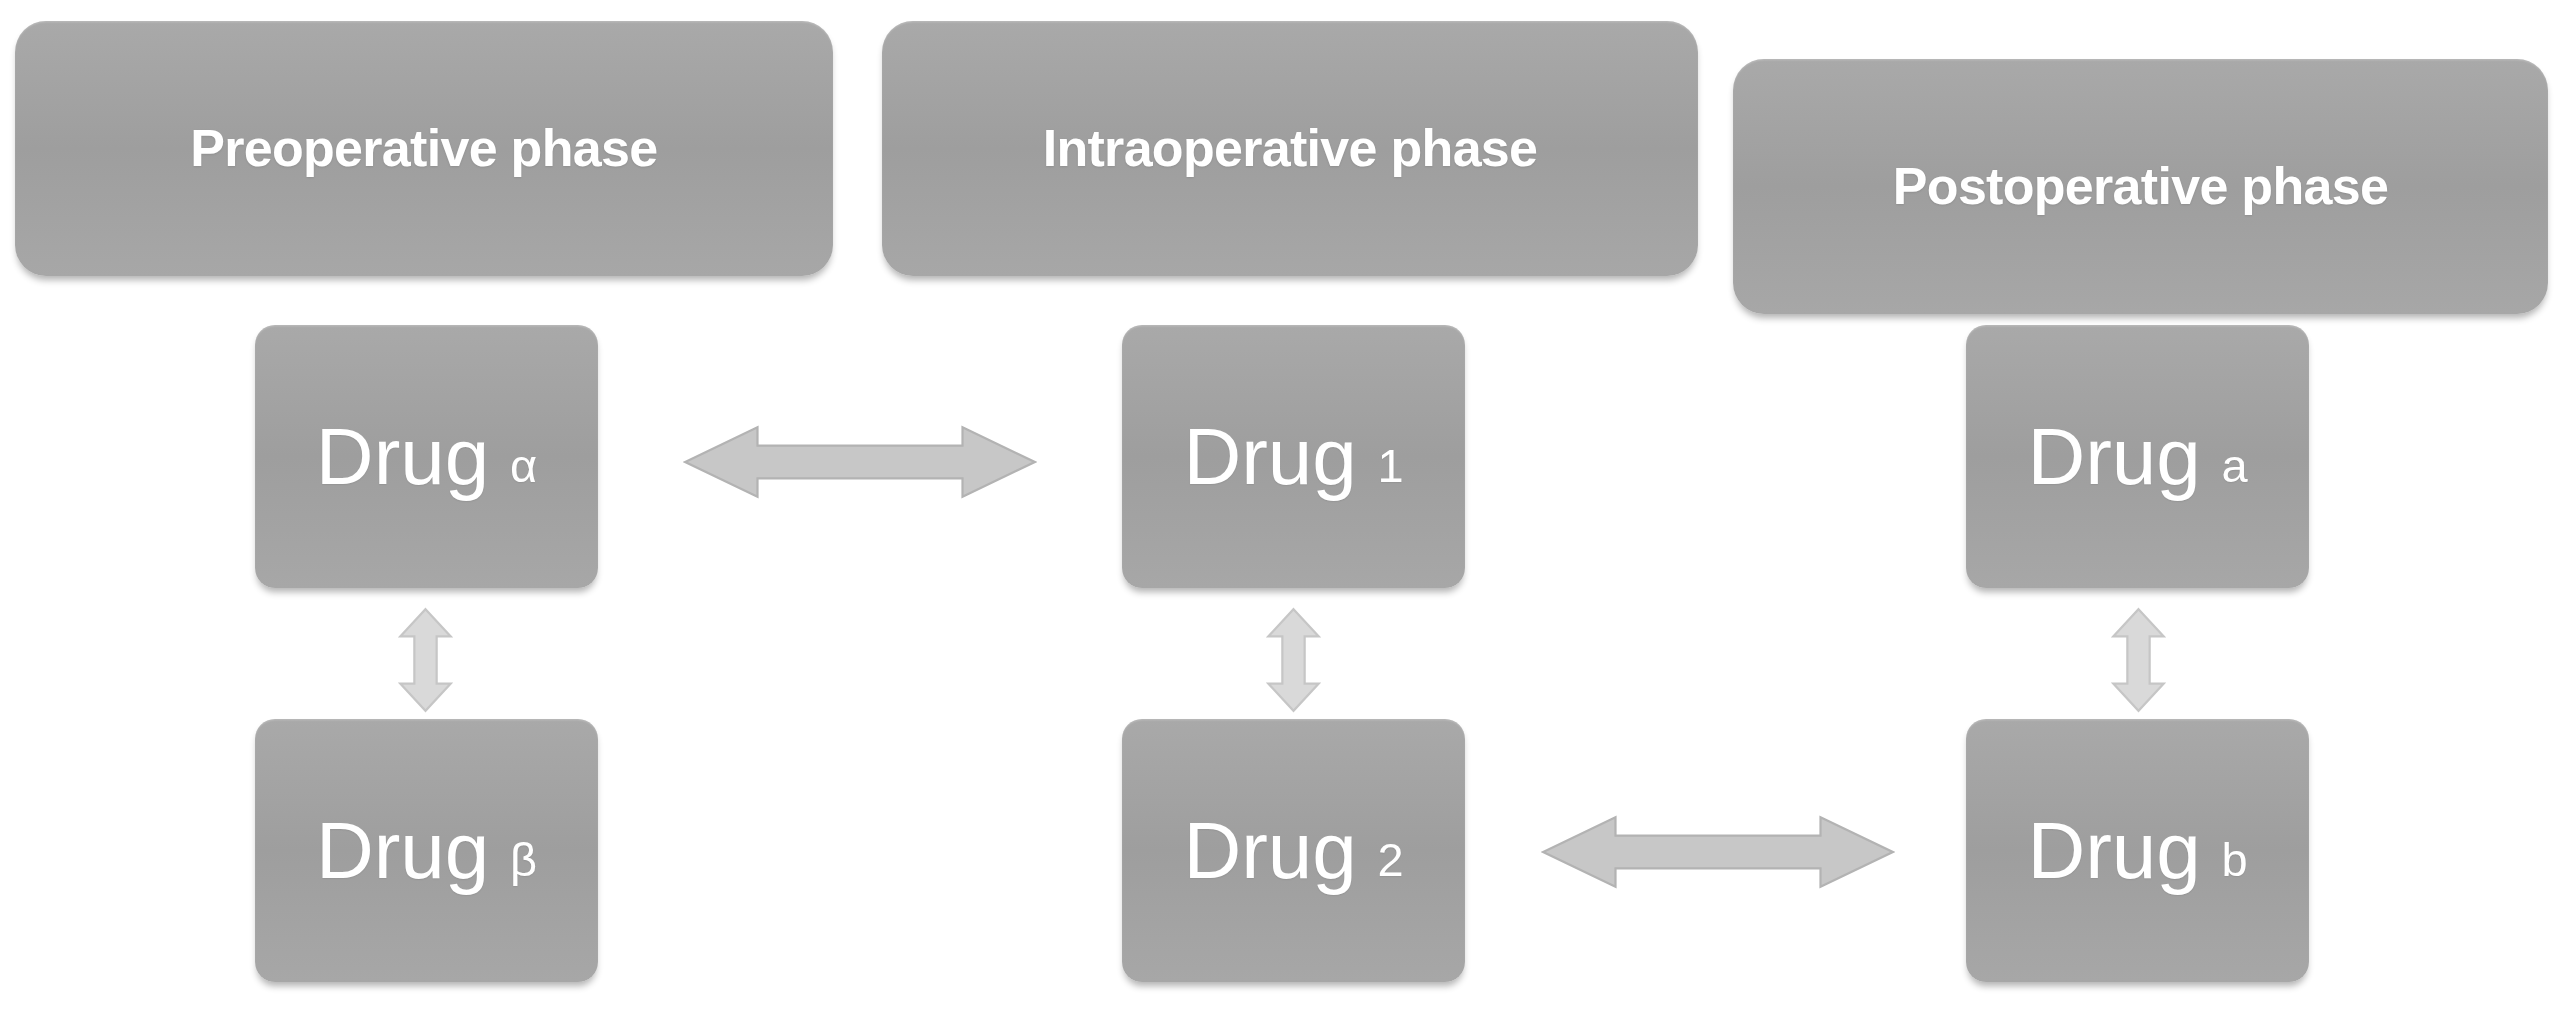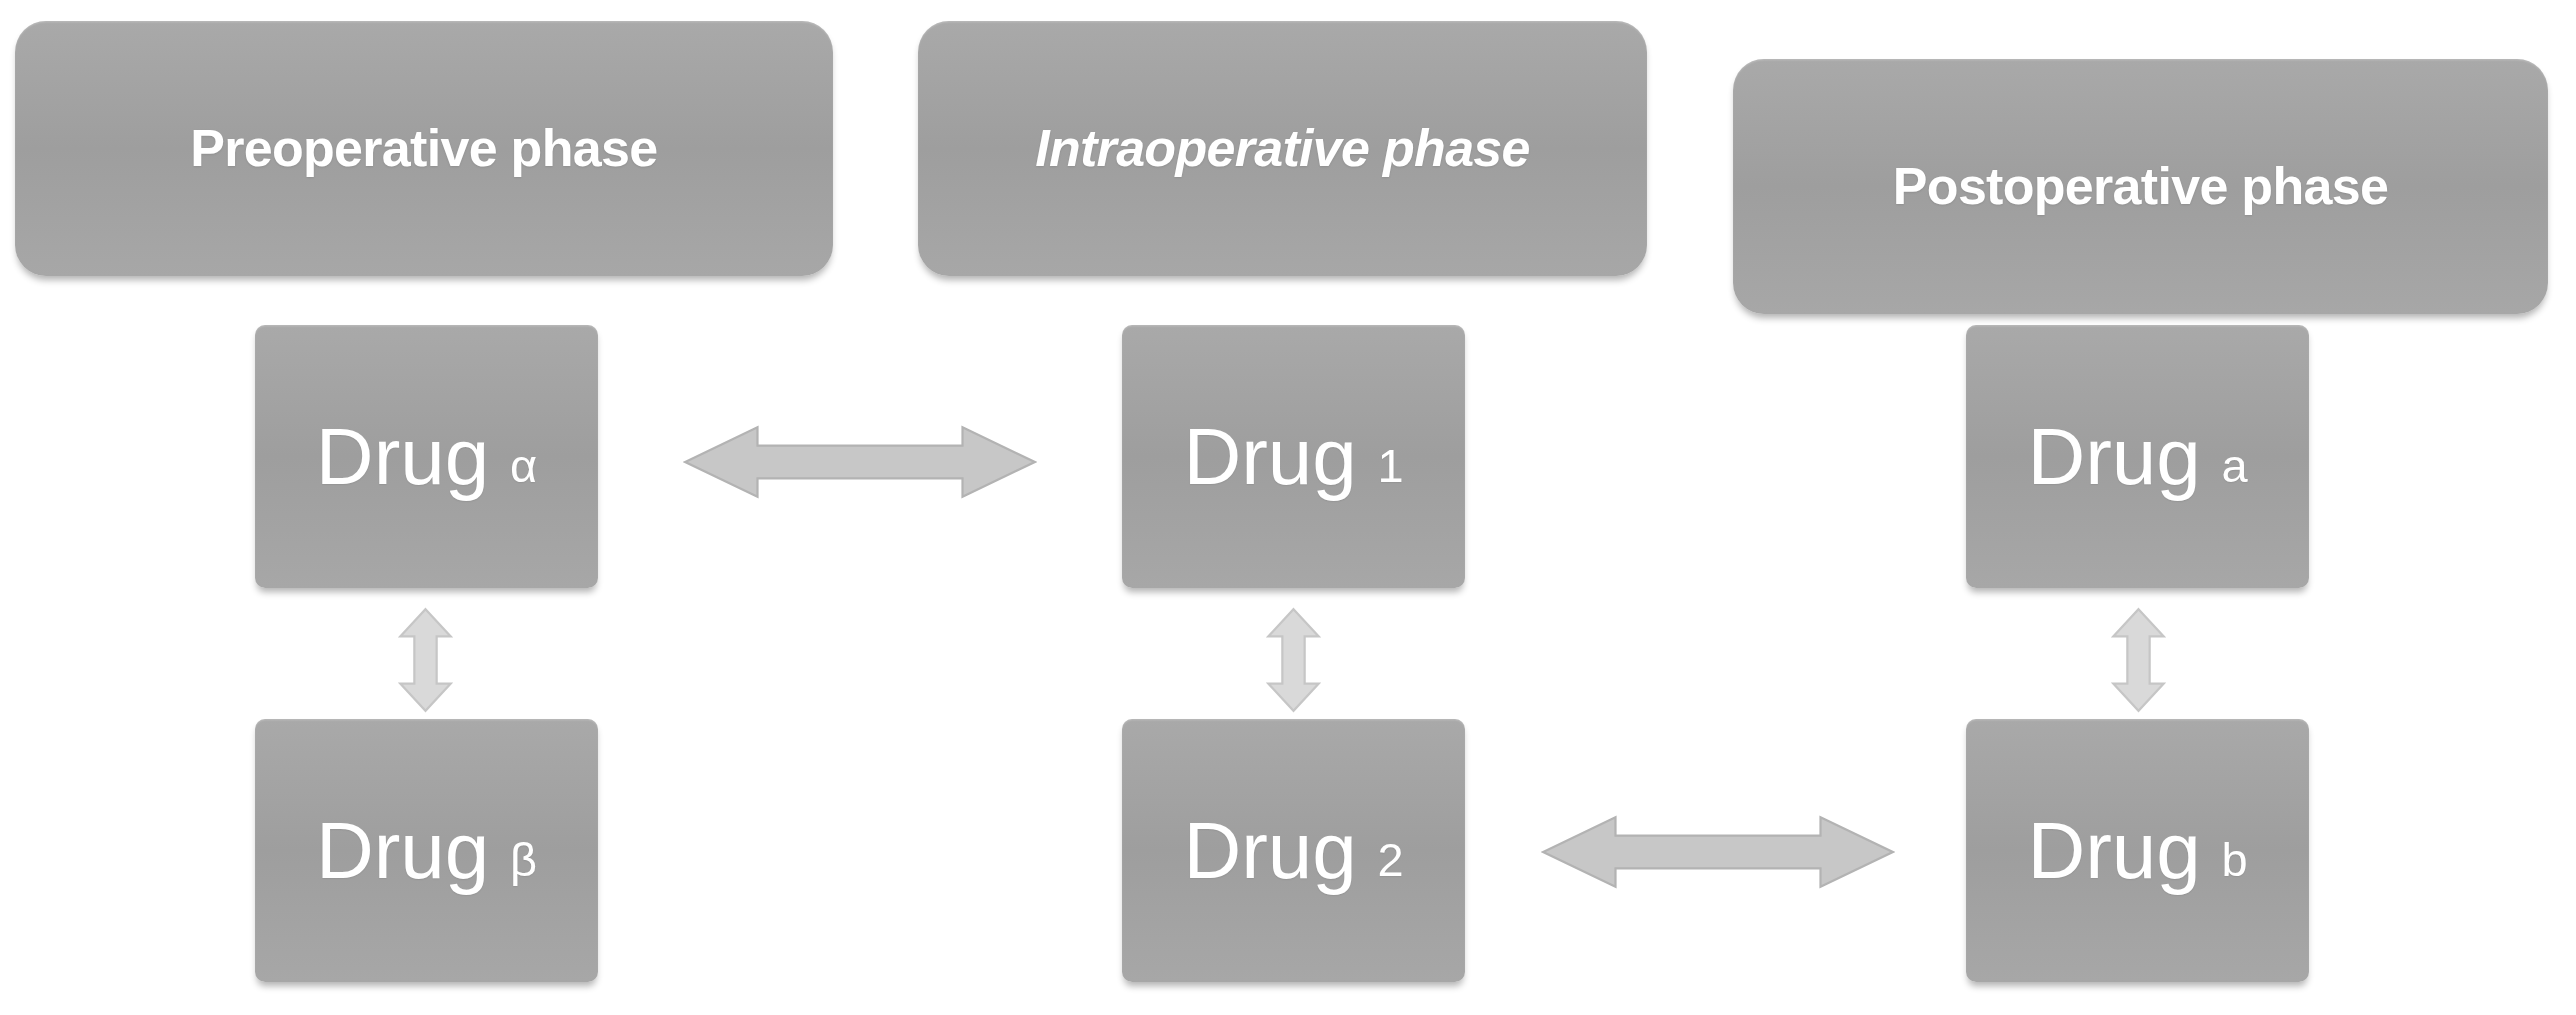--- a/index.html
+++ b/index.html
@@ -31,27 +31,27 @@
     top: 20.7px;
     height: 255px;
     border-radius: 31px;
     font-weight: bold;
     font-size: 52px;
     letter-spacing: -0.7px;
     white-space: nowrap;
     text-shadow: 0 0.7px 2.2px rgba(0,0,0,0.10);
   }
   #hdr-pre   { left: 14.8px;   width: 818px; }
-  #hdr-intra { left: 918px; width: 729px; font-style: italic; }
+  #hdr-intra { left: 882px; width: 816px; }
   #hdr-post  { left: 1733px; width: 815px; margin-top: 38px; }
 
   .drug-box {
     width: 343px;
     height: 263px;
-    border-radius: 10px;
+    border-radius: 20px;
     font-size: 80px;
     font-weight: 400;
     white-space: nowrap;
     text-shadow: 0 0.7px 1.5px rgba(0,0,0,0.08);
   }
   .drug-sub {
     font-size: 47px;
     position: relative;
     top: 8.9px;
     margin-left: 20.7px;

